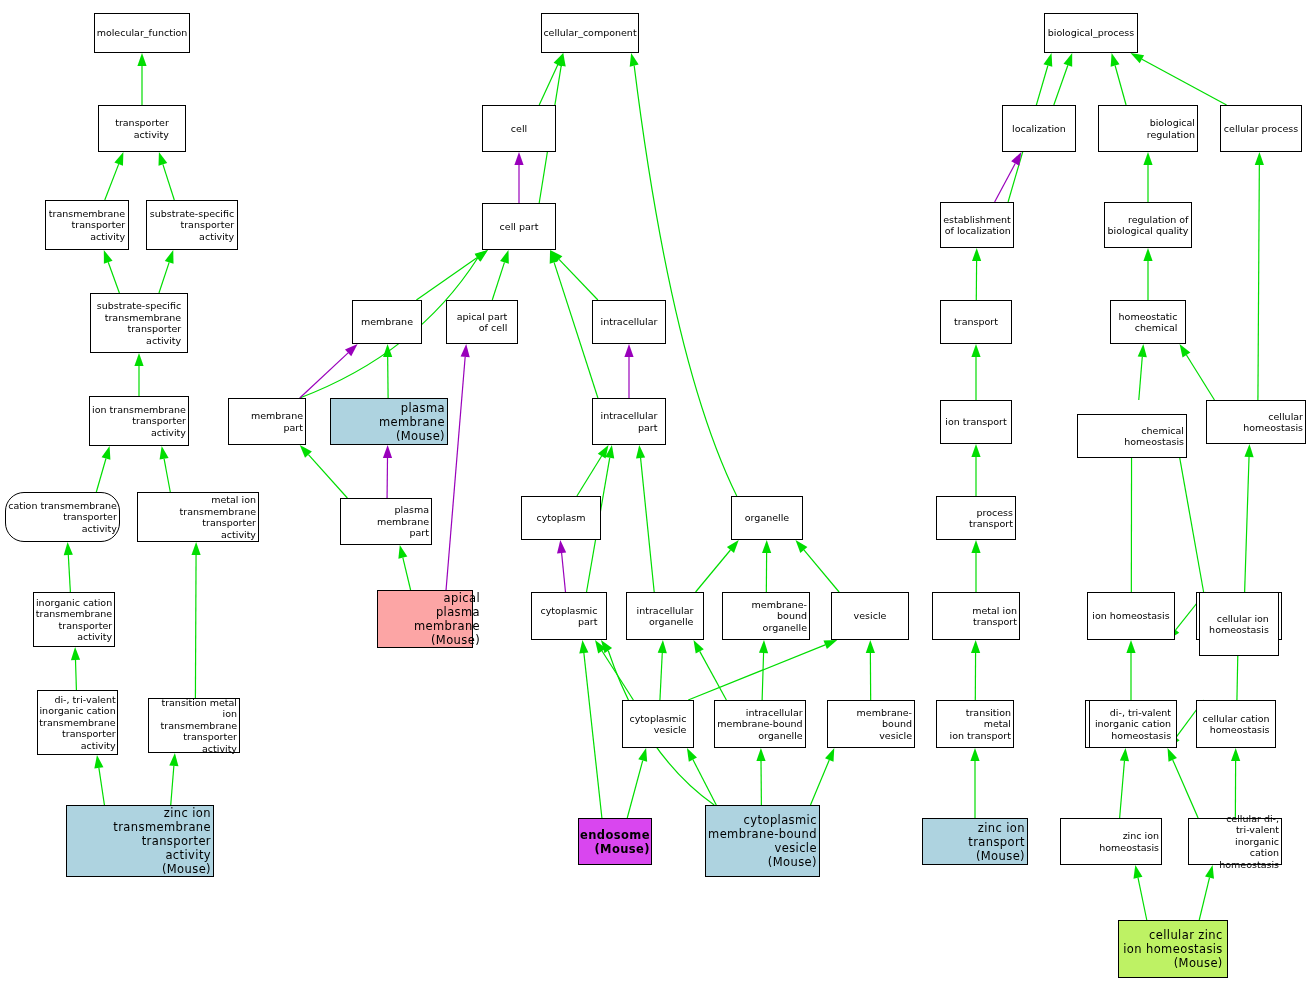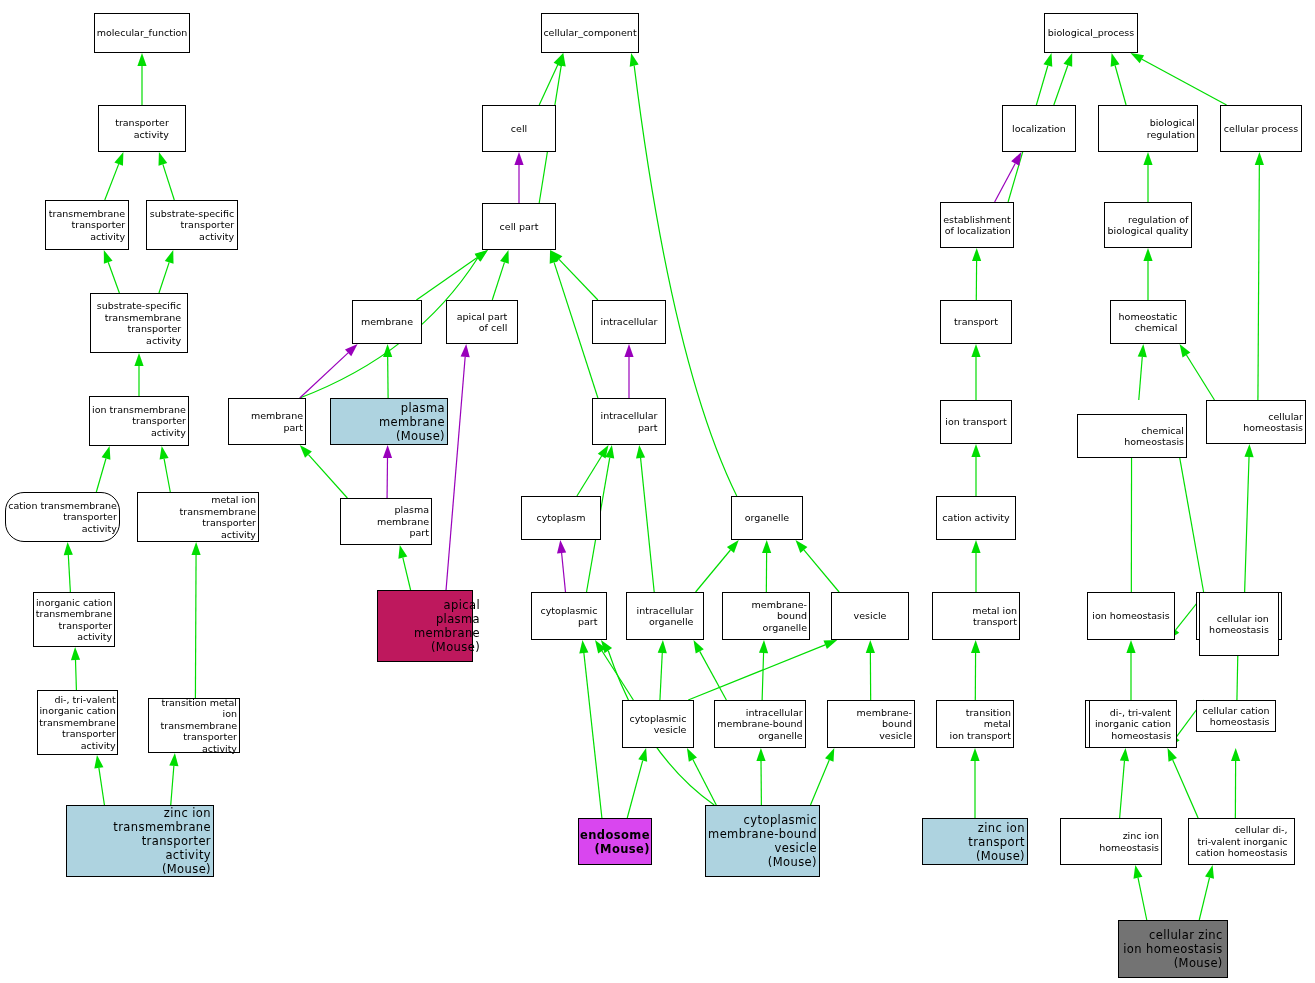--- a/index.html
+++ b/index.html
@@ -378,21 +378,21 @@
       <div class="node" style="left: 592px; top: 300px; width: 74px; height: 44px;">intracellular</div>
       <div class="node" style="left: 228px; top: 398px; width: 78px; height: 47px;">membrane part</div>
       <div class="node hl" style="left: 330px; top: 398px; width: 118px; height: 47px; background: rgb(174, 211, 224);">plasma membrane
 (Mouse)</div>
       <div class="node" style="left: 592px; top: 398px; width: 74px; height: 47px;">intracellular
 part</div>
       <div class="node" style="left: 340px; top: 498px; width: 92px; height: 47px;">plasma membrane
 part</div>
       <div class="node" style="left: 521px; top: 496px; width: 80px; height: 44px;">cytoplasm</div>
       <div class="node" style="left: 731px; top: 496px; width: 72px; height: 44px;">organelle</div>
-      <div class="node hl" style="left: 377px; top: 590px; width: 96px; height: 72px; background: #be185d; padding-left: 46px;">apical plasma
+      <div class="node hl" style="left: 377px; top: 590px; width: 96px; height: 58px; background: #fca5a5; padding-left: 46px;">apical plasma
 membrane
 (Mouse)</div>
       <div class="node" style="left: 531px; top: 592px; width: 76px; height: 48px;">cytoplasmic
 part</div>
       <div class="node" style="left: 626px; top: 592px; width: 78px; height: 48px;">intracellular
 organelle</div>
       <div class="node" style="left: 722px; top: 592px; width: 88px; height: 48px;">membrane-bound
 organelle</div>
       <div class="node" style="left: 831px; top: 592px; width: 78px; height: 48px;">vesicle</div>
       <div class="node" style="left: 622px; top: 700px; width: 72px; height: 48px;">cytoplasmic
@@ -415,38 +415,38 @@
       <div class="node" style="left: 940px; top: 202px; width: 74px; height: 46px;">establishment
 of localization</div>
       <div class="node" style="left: 1104px; top: 202px; width: 88px; height: 46px;">regulation of
 biological quality</div>
       <div class="node" style="left: 940px; top: 300px; width: 72px; height: 44px;">transport</div>
       <div class="node" style="left: 1110px; top: 300px; width: 76px; height: 44px;">homeostatic
 chemical</div>
       <div class="node" style="left: 940px; top: 400px; width: 72px; height: 44px;">ion transport</div>
       <div class="node" style="left: 1077px; top: 414px; width: 110px; height: 44px;">chemical homeostasis</div>
       <div class="node" style="left: 1206px; top: 400px; width: 100px; height: 44px;">cellular homeostasis</div>
-      <div class="node" style="left: 936px; top: 496px; width: 80px; height: 44px;">cation activity</div>
+      <div class="node" style="left: 936px; top: 496px; width: 80px; height: 44px;">process transport</div>
       <div class="node" style="left: 1087px; top: 592px; width: 88px; height: 48px;">ion homeostasis</div>
       <div class="node" style="left: 1196px; top: 592px; width: 86px; height: 48px;">cellular chemical
 homeostasis</div>
       <div class="node" style="left: 932px; top: 592px; width: 88px; height: 48px;">metal ion transport</div>
       <div class="node" style="left: 936px; top: 700px; width: 78px; height: 48px;">transition metal
 ion transport</div>
       <div class="node" style="left: 1085px; top: 700px; width: 92px; height: 48px;">cation homeostasis</div>
       <div class="node" style="left: 1199px; top: 592px; width: 80px; height: 64px;">cellular ion
 homeostasis</div>
       <div class="node" style="left: 1089px; top: 700px; width: 88px; height: 48px;">di-, tri-valent
 inorganic cation
 homeostasis</div>
-      <div class="node" style="left: 1196px; top: 700px; width: 80px; height: 32px;">cellular cation
+      <div class="node" style="left: 1196px; top: 700px; width: 80px; height: 48px;">cellular cation
 homeostasis</div>
       <div class="node hl" style="left: 922px; top: 818px; width: 106px; height: 47px; background: rgb(174, 211, 224);">zinc ion transport
 (Mouse)</div>
       <div class="node" style="left: 1060px; top: 818px; width: 102px; height: 47px;">zinc ion homeostasis</div>
-      <div class="node" style="left: 1188px; top: 818px; width: 107px; height: 47px;">cellular di-,
+      <div class="node" style="left: 1188px; top: 818px; width: 94px; height: 47px;">cellular di-,
 tri-valent inorganic
 cation homeostasis</div>
-      <div class="node hl" style="left: 1118px; top: 920px; width: 110px; height: 58px; background: #737373;">cellular zinc
+      <div class="node hl" style="left: 1118px; top: 920px; width: 110px; height: 58px; background: #bef264;">cellular zinc
 ion homeostasis
 (Mouse)</div>
     </div>
 </div>
 
 </body></html>

